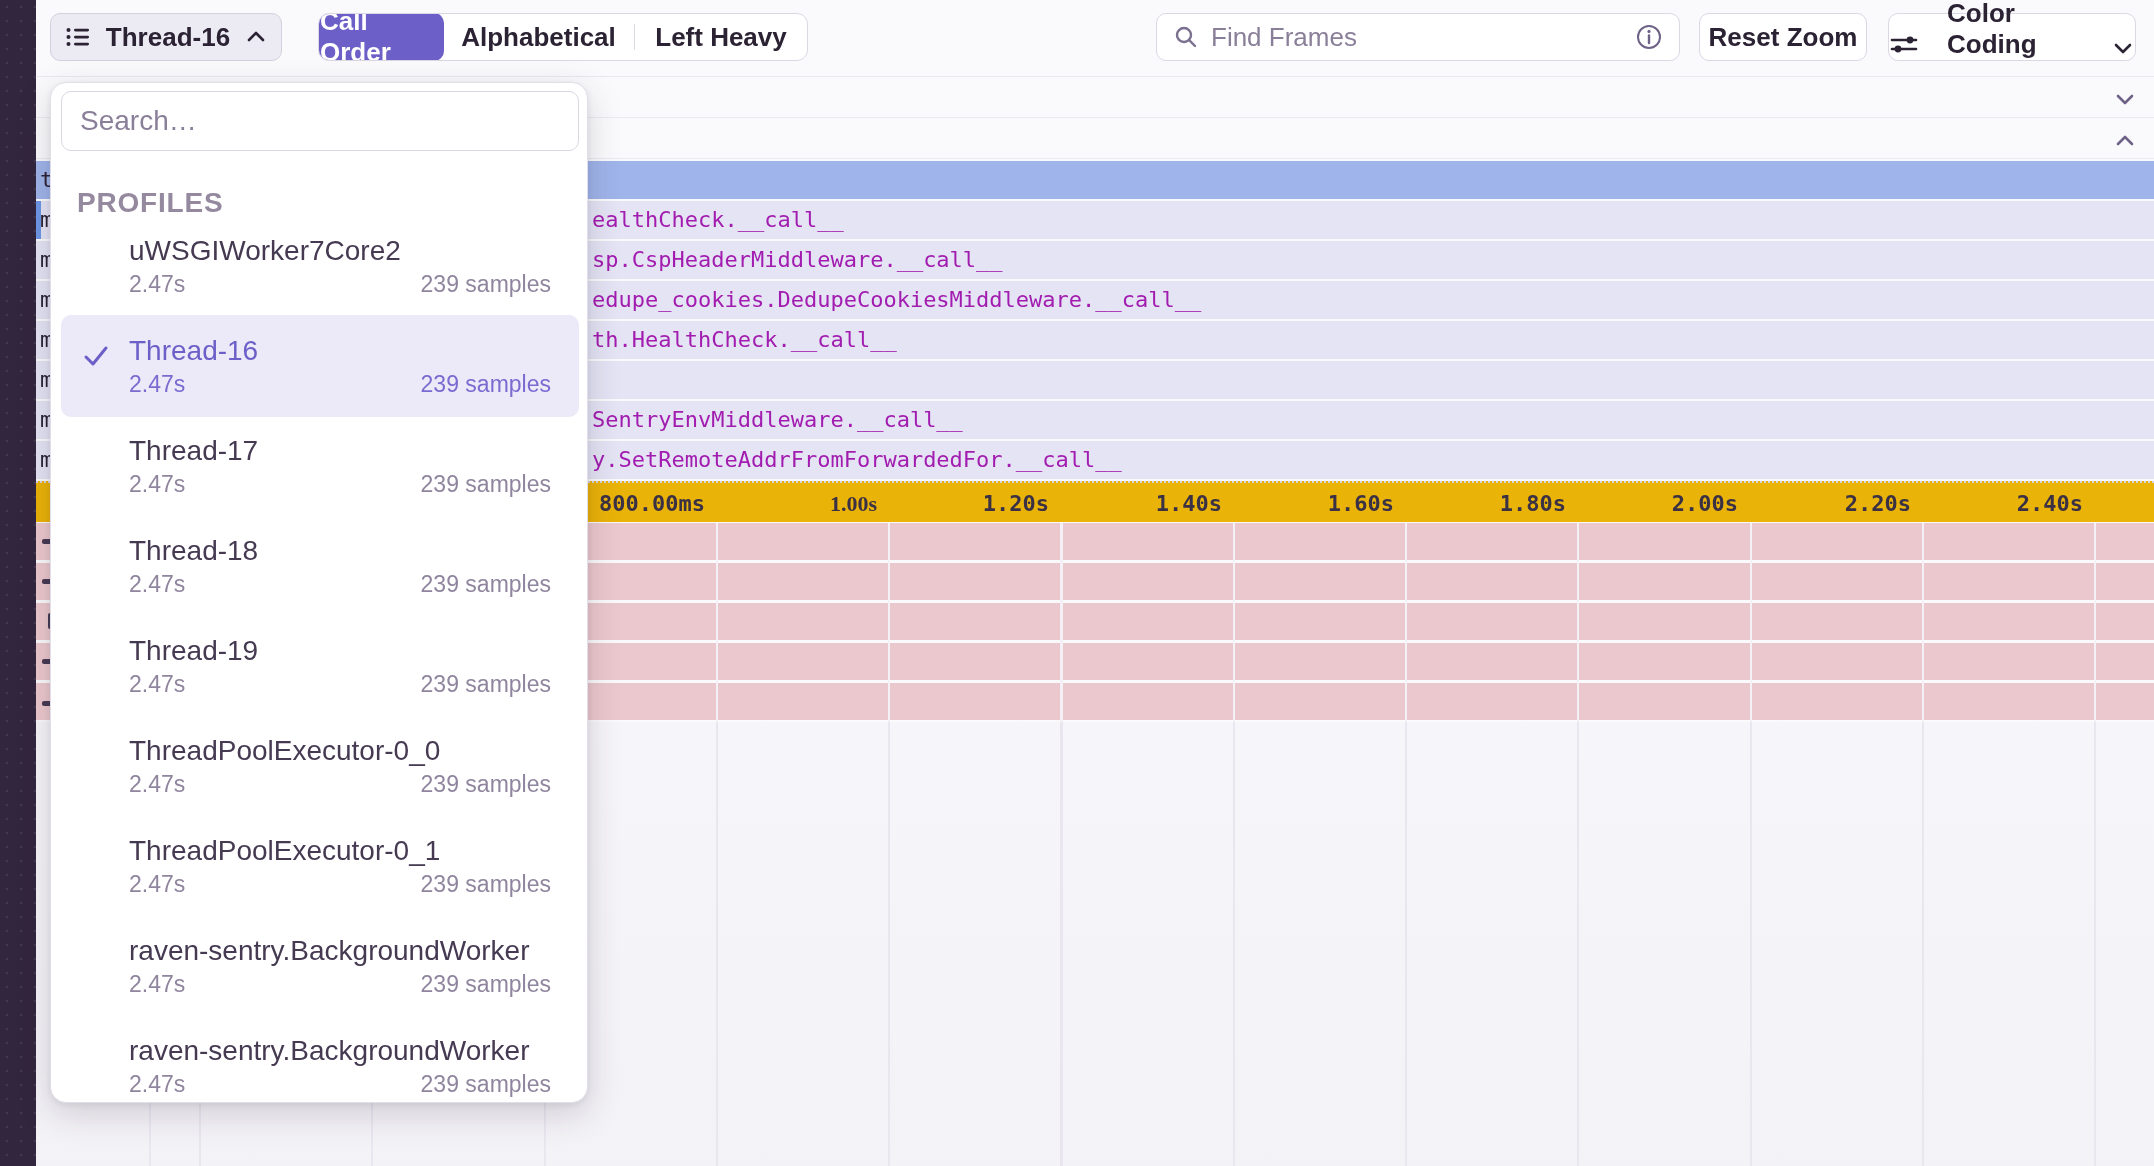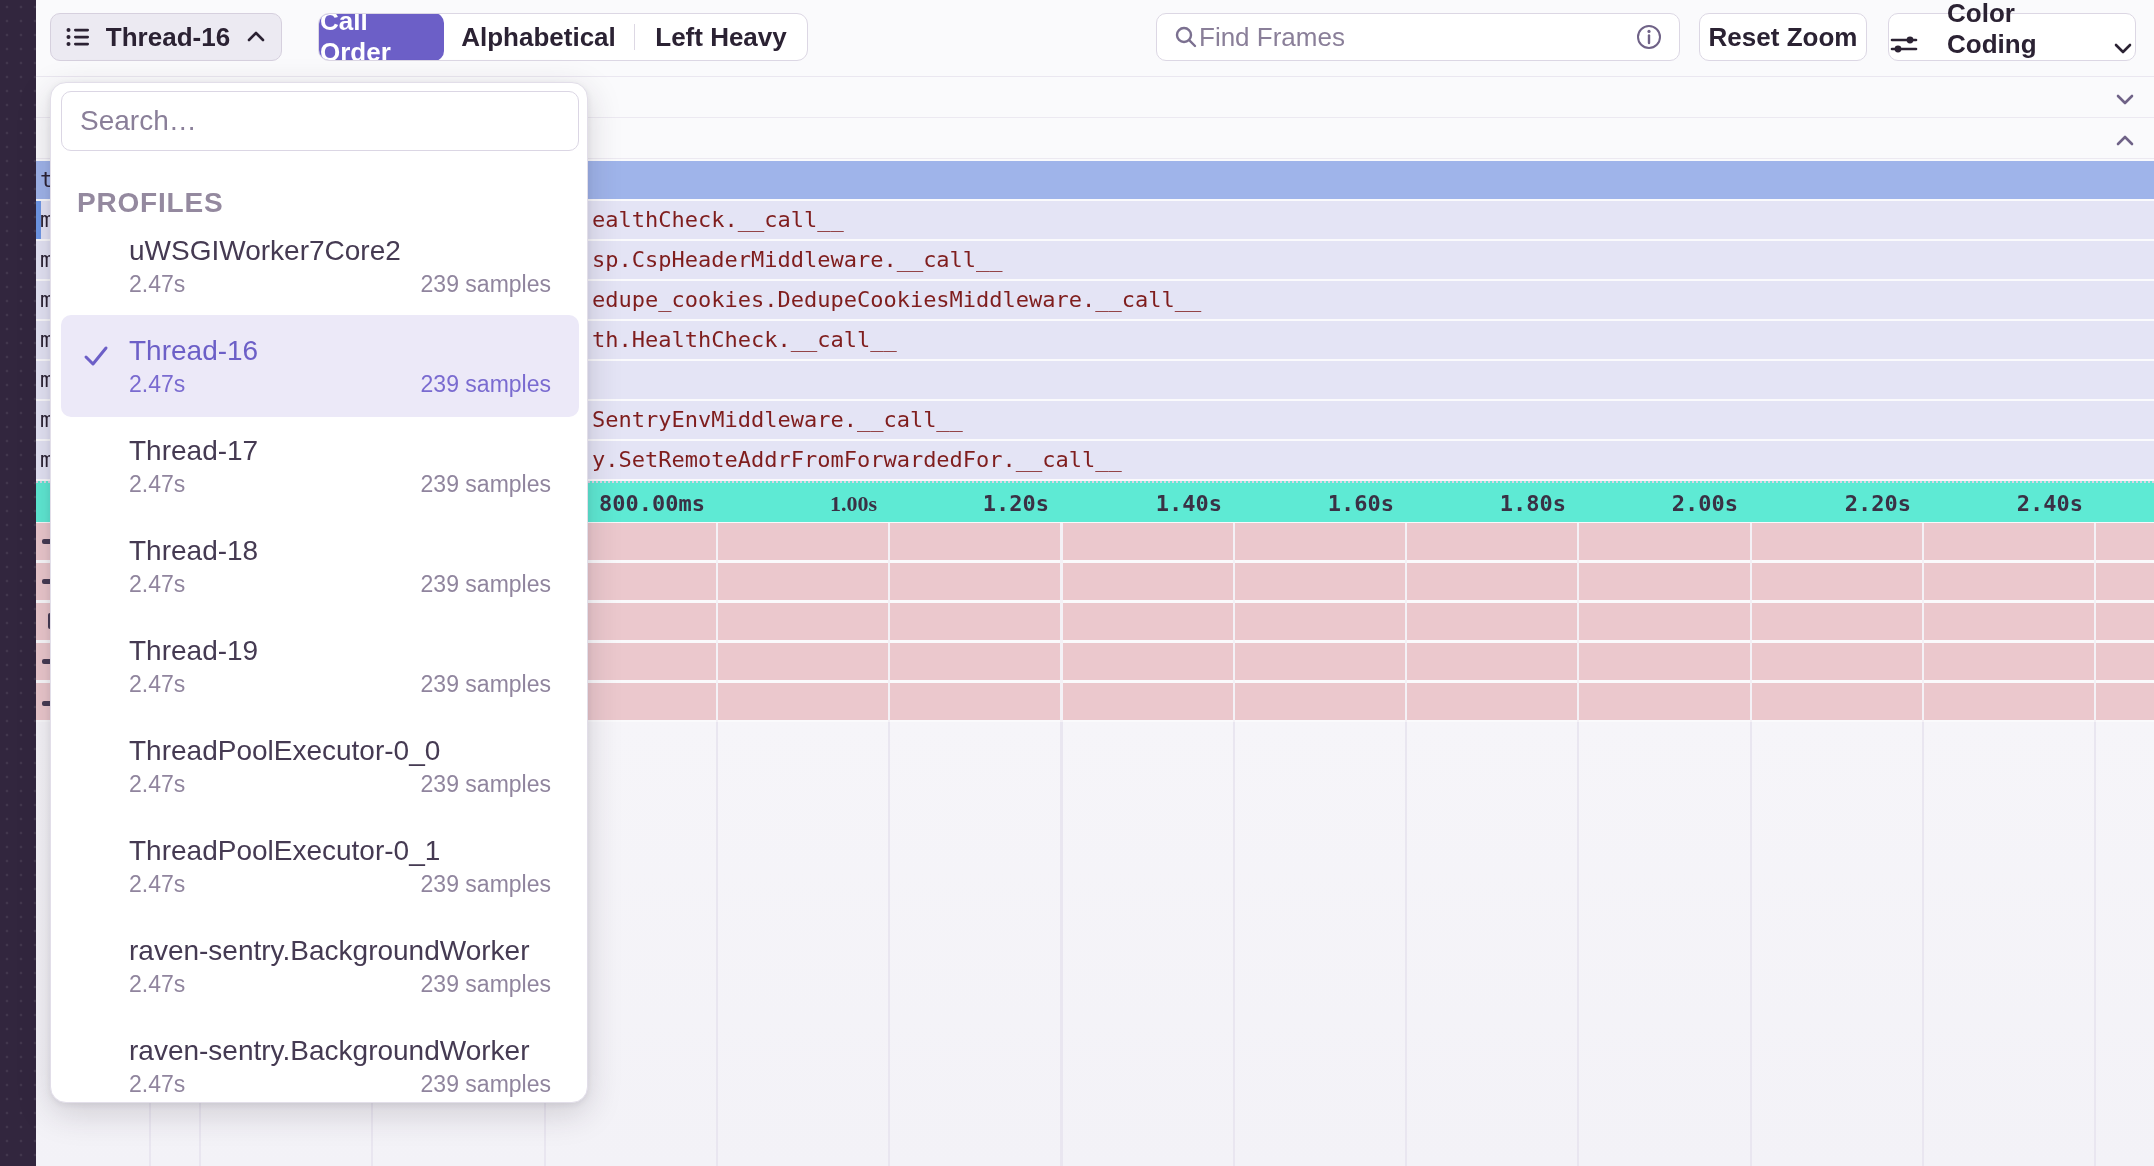--- a/index.html
+++ b/index.html
@@ -25,38 +25,38 @@
          border-radius:11px; display:flex; align-items:stretch; overflow:hidden; }
   .seg1 { left:282px; width:490px; }
   .seg2 { left:788px; width:314px; }
   .seg .opt { display:flex; align-items:center; justify-content:center; font-weight:700; font-size:26px;
               color:#2B2233; cursor:pointer; }
   .seg .pill { background:#6C5FC7; color:#fff; border-radius:10px; margin:-1px; padding:0 2px; }
   .seg .divider { width:1px; background:#DDD8E4; margin:10px 0; }
   .search-box { position:absolute; left:1120px; top:13px; width:524px; height:48px; background:#fff;
                 border:1px solid #DCD7E4; border-radius:10px; display:flex; align-items:center; padding:0 16px; }
   .search-box input { flex:1; border:none; outline:none; font-size:26px; color:#2B2233; background:transparent;
-                      font-family:"Liberation Sans", sans-serif; margin-left:0; }
+                      font-family:"Liberation Sans", sans-serif; margin-left:12px; }
   .search-box input::placeholder { color:#8A7F99; }
   .reset-btn { left:1663px; width:168px; }
   .color-btn { left:1852px; width:248px; gap:28px;align-items:flex-end; }
   .icon { display:inline-flex; align-items:center; justify-content:center; }
 
   
   .bar-header { position:absolute; left:0; width:2118px; height:40px; background:#FAFAFC;
                 border-bottom:1px solid #ECE9F1; cursor:pointer; z-index:1; }
   .bar-header .chev { position:absolute; right:16px; top:8px; color:#6F6287; }
   .row-blue { position:absolute; left:0; top:161px; width:2118px; height:38px; background:#9FB4EA; z-index:1; cursor:pointer; }
   .frame-row { position:absolute; left:0; width:2118px; height:38px; background:#E4E4F5; z-index:1; cursor:pointer; }
   .mono { font-family:"DejaVu Sans Mono", monospace; }
-  .frame-label { position:absolute; left:556px; top:6px; font-size:22px; color:#7f1d1d; white-space:pre; }
+  .frame-label { position:absolute; left:556px; top:6px; font-size:22px; color:#a21caf; white-space:pre; }
   .edge-letter { position:absolute; left:4px; top:6px; font-size:22px; color:#2B2233; }
   .edge-accent { position:absolute; left:0; top:201px; width:5px; height:38px; background:#6E97E6; z-index:2; }
 
-  .axis { position:absolute; left:0; top:481px; width:2118px; height:41px; background:#5eead4; z-index:1;
+  .axis { position:absolute; left:0; top:481px; width:2118px; height:41px; background:#eab308; z-index:1;
           border-top:2px dotted #D9D5E5; }
   .tick { position:absolute; top:8px; width:160px; text-align:right; font-size:22px; font-weight:700; color:#3A3145; }
 
   .pink-block { position:absolute; left:0; top:523px; width:2118px; height:199px; z-index:1; }
   .pink-row { position:absolute; left:0; width:2118px; height:37px; background:#EBC8CD; cursor:pointer; }
   .pink-grid { position:absolute; inset:0; pointer-events:none;
                background-image:repeating-linear-gradient(90deg,#F4F1F6 0 2px, transparent 2px 172.3px);
                background-position-x:163px; }
   .pink-mark { position:absolute; left:6px; width:14px; height:5px; background:#453A52; border-radius:2px; }
   .pink-mark.vert { width:5px; height:16px; left:12px; }

